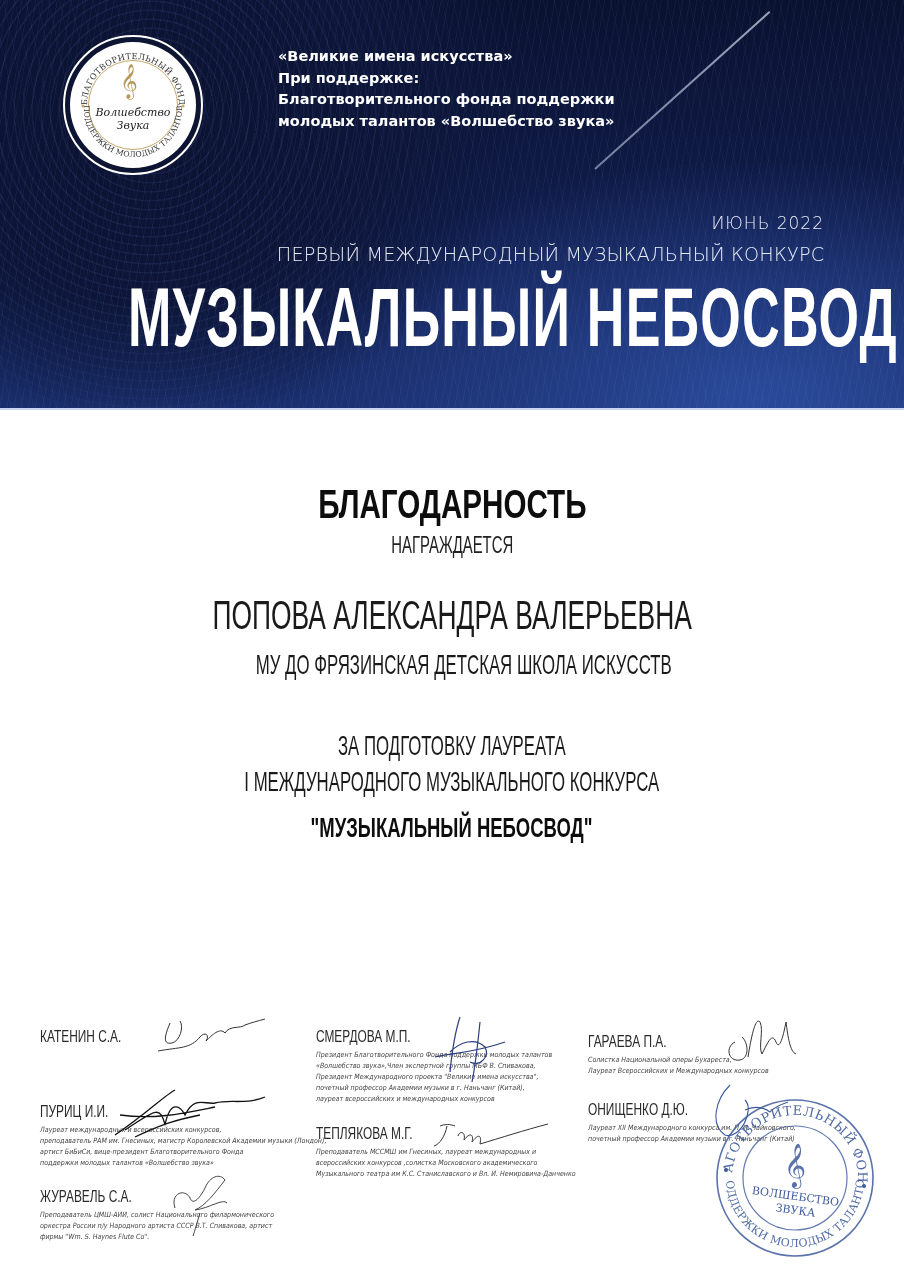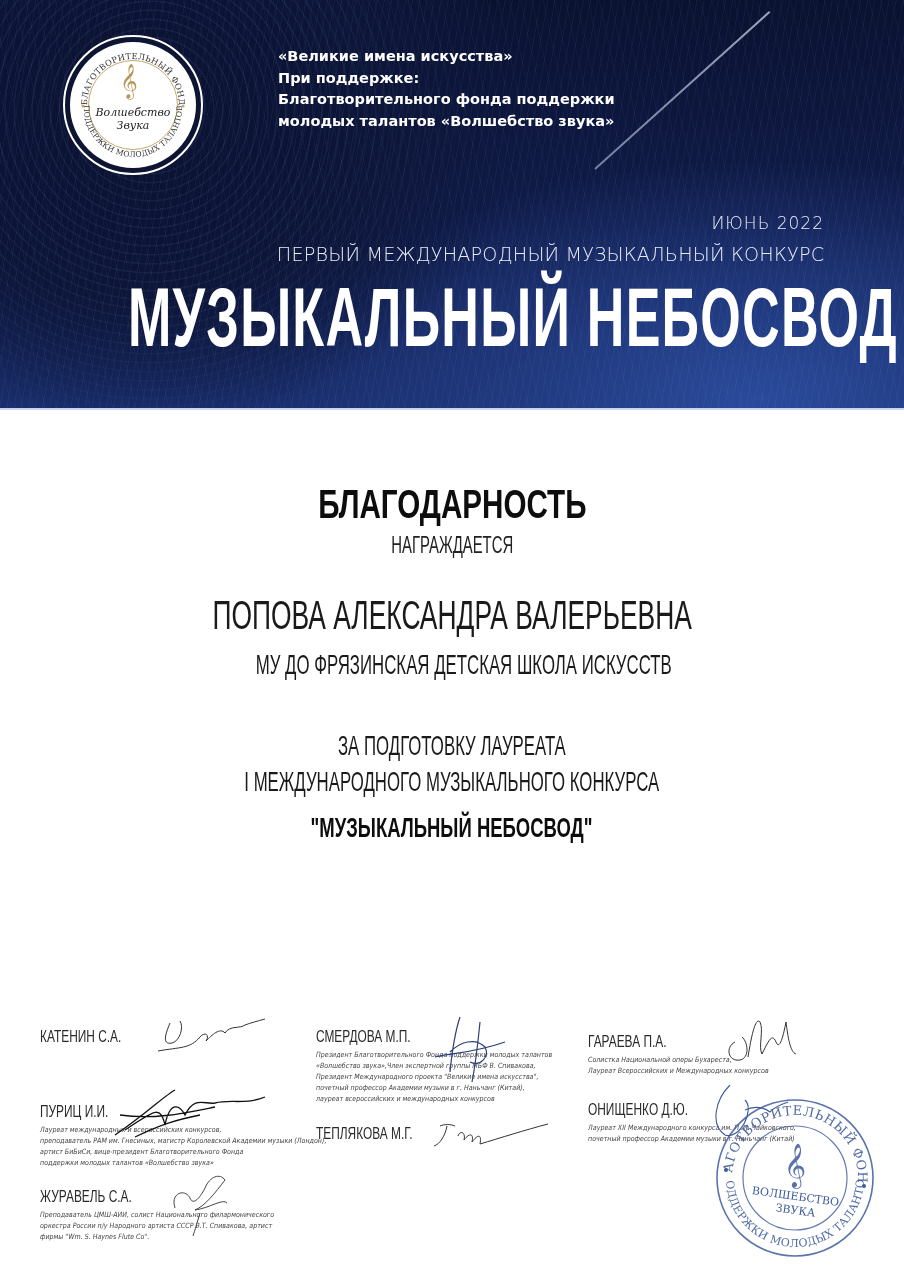--- a/index.html
+++ b/index.html
@@ -205,20 +205,25 @@
   <div class="desc">
     <div>Президент Благотворительного Фонда поддержки молодых талантов</div>
     <div>«Волшебство звука»,Член экспертной группы МБФ В. Спивакова,</div>
     <div>Президент Международного проекта "Великие имена искусства",</div>
     <div>почетный профессор Академии музыки в г. Наньчанг (Китай),</div>
     <div>лауреат всероссийских и международных конкурсов</div>
   </div>
 </div>
 <div class="sig" style="left:316px; top:1124px;">
   <span class="name">ТЕПЛЯКОВА М.Г.</span>
+  <div class="desc">
+    <div>Преподаватель МССМШ им Гнесиных, лауреат международных и</div>
+    <div>всероссийских конкурсов ,солистка Московского академического</div>
+    <div>Музыкального театра им К.С. Станиславского и Вл. И. Немировича-Данченко</div>
+  </div>
 </div>
 
 <div class="sig" style="left:588px; top:1032px;">
   <span class="name">ГАРАЕВА П.А.</span>
   <div class="desc">
     <div>Солистка Национальной оперы Бухареста,</div>
     <div>Лауреат Всероссийских и Международных конкурсов</div>
   </div>
 </div>
 <div class="sig" style="left:588px; top:1100px;">

